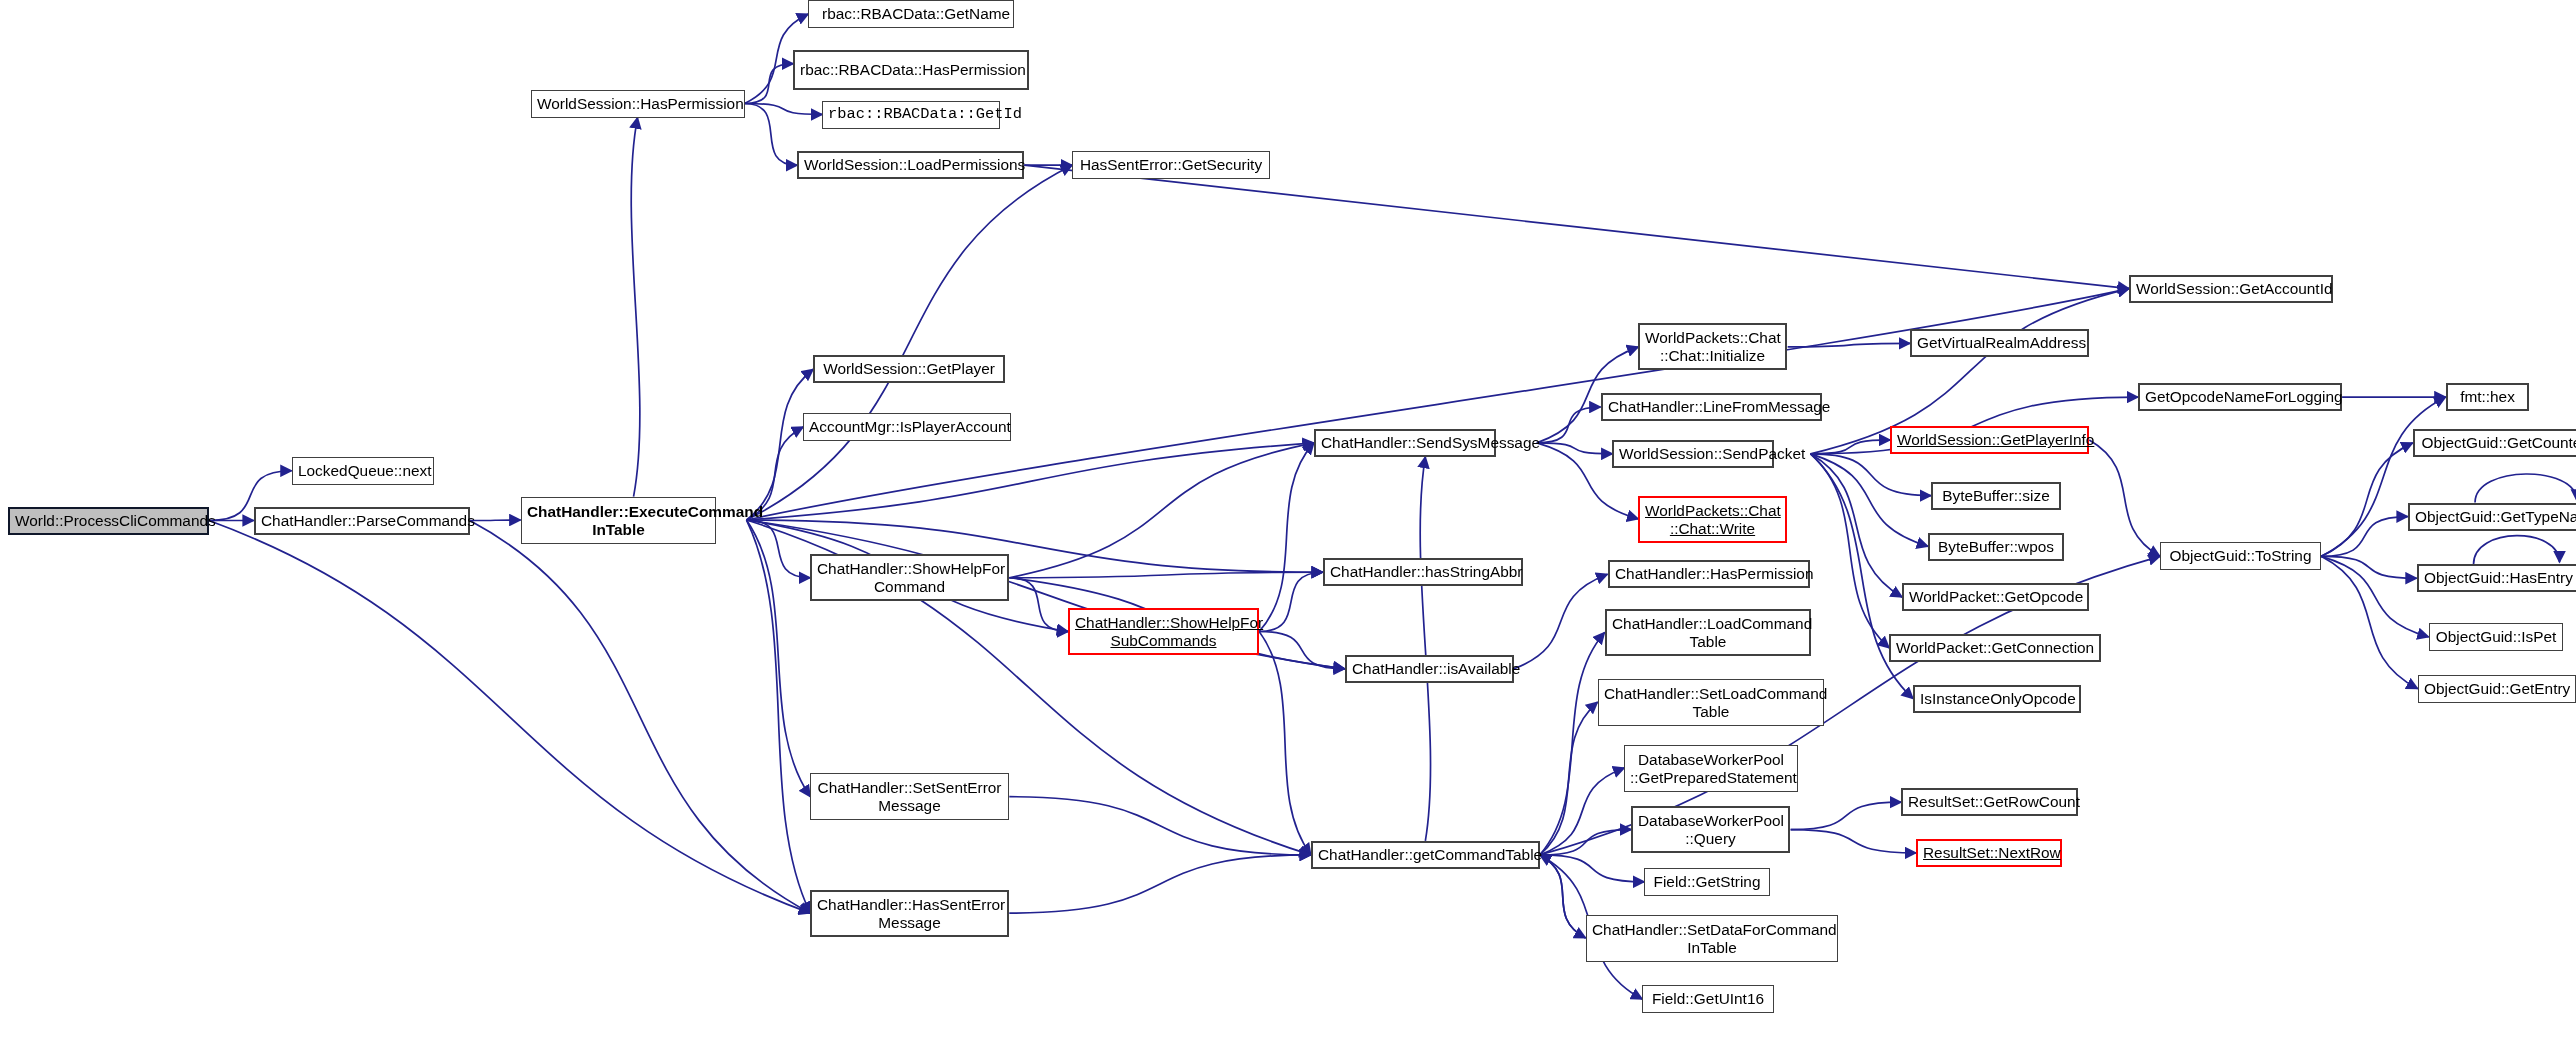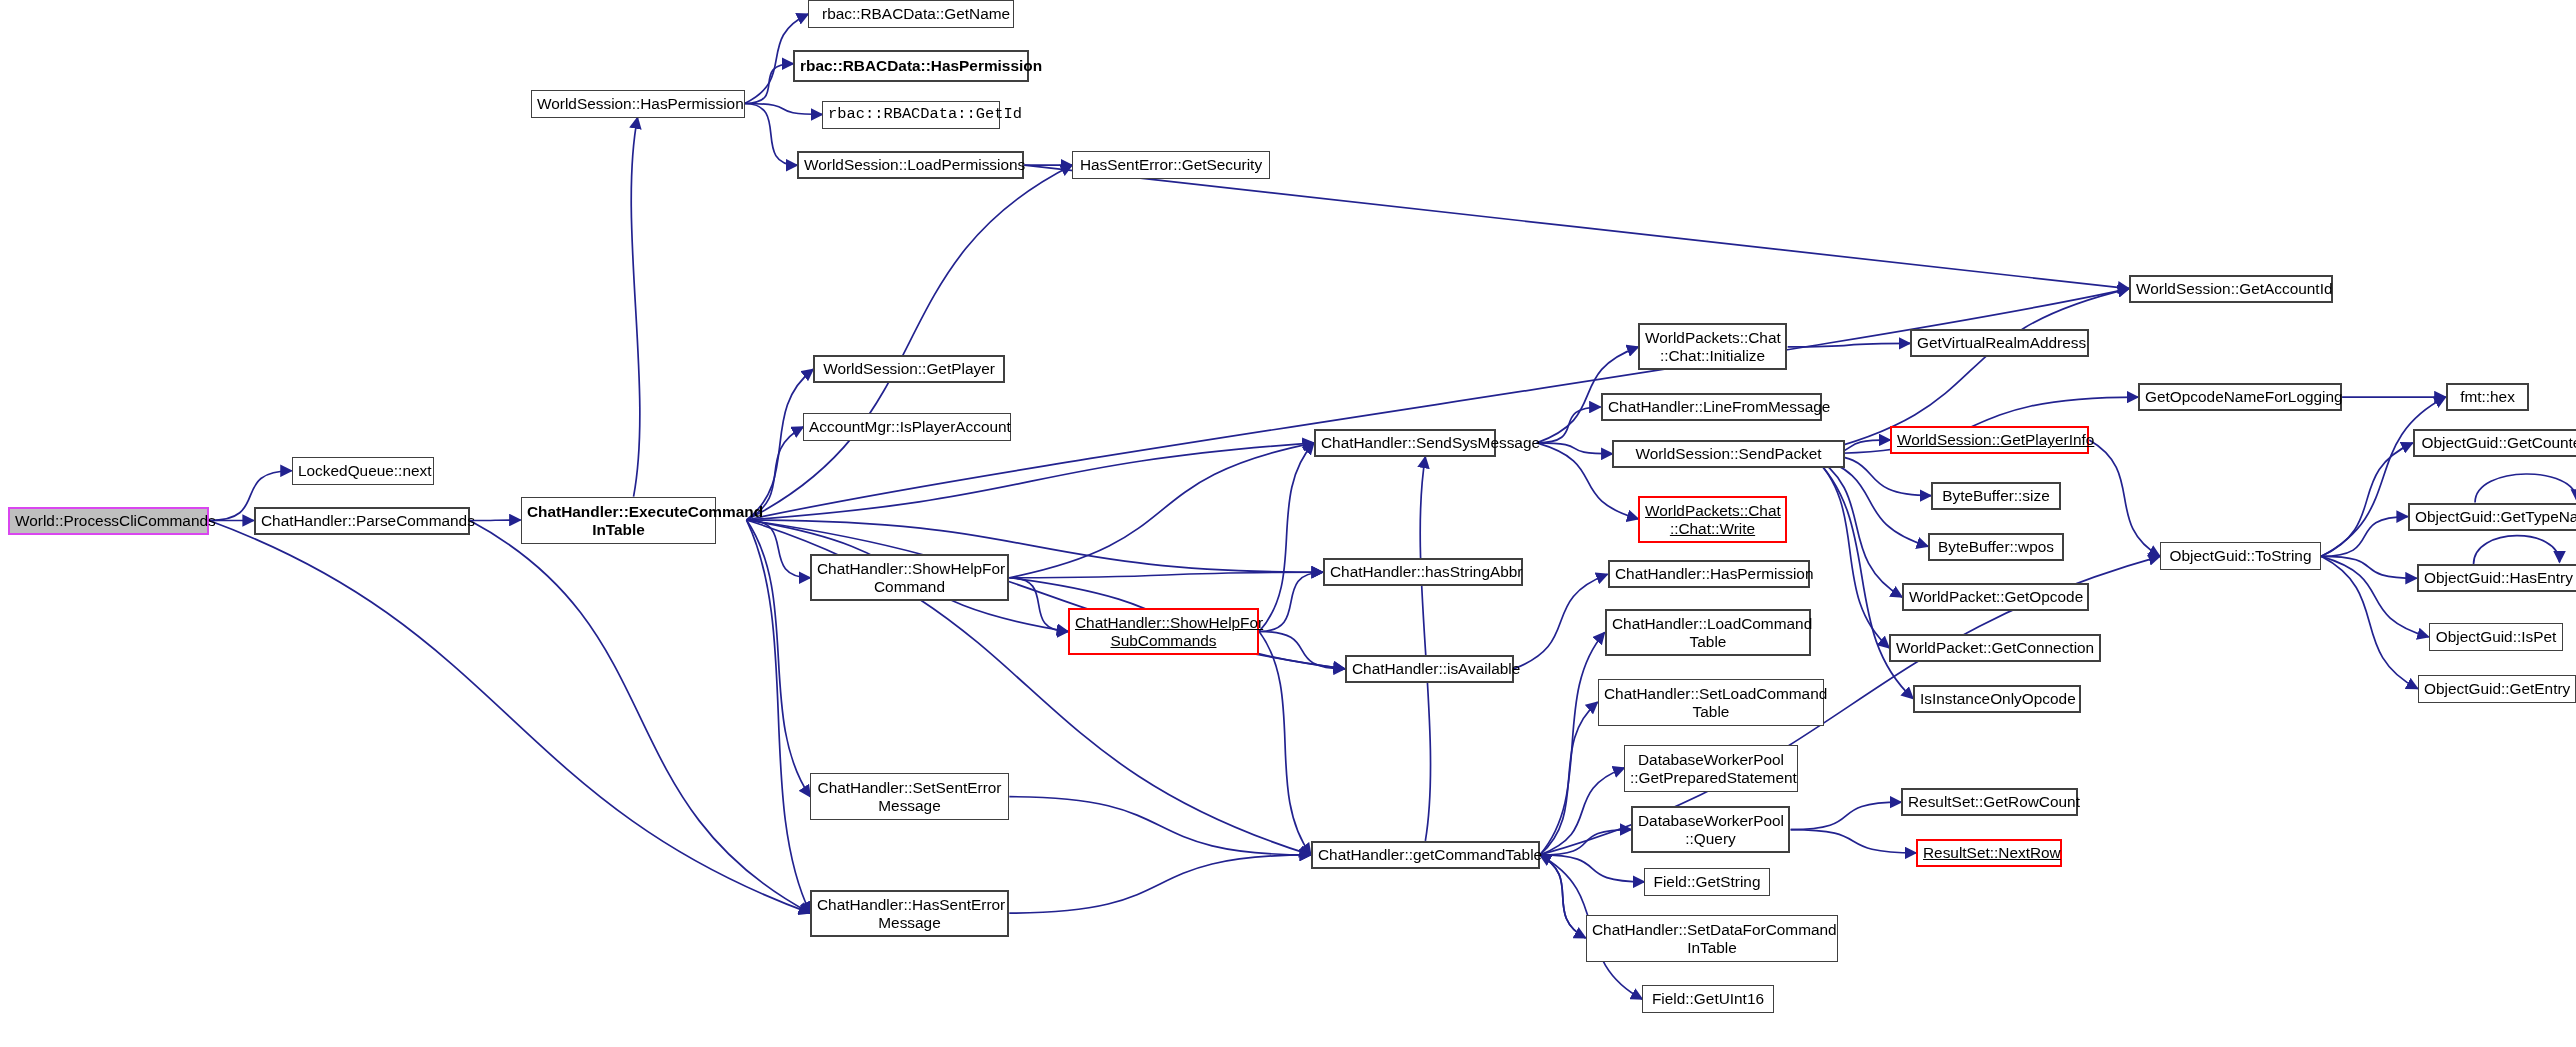--- a/index.html
+++ b/index.html
@@ -8,21 +8,21 @@
           font-family:"Liberation Sans","DejaVu Sans",sans-serif;overflow:hidden;}
   svg#edges{position:absolute;left:0;top:0;width:2576px;height:1047px;}
   .node{position:absolute;box-sizing:border-box;background:#ffffff;
         border:1px solid #000000;display:flex;align-items:center;
         justify-content:center;text-align:center;line-height:1.12;
         font-size:15.4px;color:#000000;white-space:pre-line;
         padding:1px 5px;}
   .node.thick{border:2px solid #404040;}
   .node.thin{border:1px solid #404040;}
   .node.red{border:2px solid #ff0000;text-decoration:underline;}
-  .node.root{background:#bfbfbf;border:2px solid #d946ef;}
+  .node.root{background:#bfbfbf;border:2px solid #0f172a;}
   .node span{display:block;width:100%;}
 </style>
 </head>
 <body>
 
 <div id="canvas">
   <svg id="edges" viewBox="0 0 2588 1052" preserveAspectRatio="none">
     <defs>
       <marker id="arrow" viewBox="0 0 10 10" refX="9" refY="5" markerWidth="7.5" markerHeight="7.5" orient="auto-start-reverse">
         <path d="M 0 0 L 10 5 L 0 10 z" fill="#22228f"></path>
@@ -102,33 +102,33 @@
       </g>
   </svg>
   <div id="node-layer">
       <div class="node root" style="left: 8px; top: 507px; width: 201px; height: 28px;"><span>World::ProcessCliCommands</span></div>
       <div class="node thick" style="left: 254px; top: 507px; width: 216px; height: 28px;"><span>ChatHandler::ParseCommands</span></div>
       <div class="node thin" style="left: 292px; top: 457px; width: 142px; height: 28px;"><span>LockedQueue::next</span></div>
       <div class="node thin" style="left: 521px; top: 497px; width: 195px; height: 47px; font-weight: bold;"><span>ChatHandler::ExecuteCommand
 InTable</span></div>
       <div class="node thin" style="left: 531px; top: 90px; width: 214px; height: 28px;"><span>WorldSession::HasPermission</span></div>
       <div class="node thin" style="left: 808px; top: 0px; width: 206px; height: 28px; padding-left: 13px;"><span>rbac::RBACData::GetName</span></div>
-      <div class="node thick" style="left: 793px; top: 50px; width: 236px; height: 32px; font-weight: bold;"><span>rbac::RBACData::HasPermission</span></div>
+      <div class="node thick" style="left: 793px; top: 50px; width: 236px; height: 40px;"><span>rbac::RBACData::HasPermission</span></div>
       <div class="node thin" style="left: 822px; top: 101px; width: 178px; height: 28px; font-family: Liberation Mono, monospace;"><span>rbac::RBACData::GetId</span></div>
       <div class="node thick" style="left: 797px; top: 151px; width: 227px; height: 28px;"><span>WorldSession::LoadPermissions</span></div>
       <div class="node thin" style="left: 1072px; top: 151px; width: 198px; height: 28px;"><span>HasSentError::GetSecurity</span></div>
       <div class="node thick" style="left: 2129px; top: 275px; width: 204px; height: 28px; align-items: center;"><span>WorldSession::GetAccountId</span></div>
       <div class="node thick" style="left: 813px; top: 355px; width: 192px; height: 28px;"><span>WorldSession::GetPlayer</span></div>
       <div class="node thin" style="left: 803px; top: 413px; width: 208px; height: 28px;"><span>AccountMgr::IsPlayerAccount</span></div>
       <div class="node thick" style="left: 1314px; top: 429px; width: 182px; height: 28px;"><span>ChatHandler::SendSysMessage</span></div>
       <div class="node thick" style="left: 1638px; top: 323px; width: 149px; height: 47px;"><span>WorldPackets::Chat
 ::Chat::Initialize</span></div>
       <div class="node thick" style="left: 1910px; top: 329px; width: 179px; height: 28px;"><span>GetVirtualRealmAddress</span></div>
       <div class="node thick" style="left: 1601px; top: 393px; width: 221px; height: 28px;"><span>ChatHandler::LineFromMessage</span></div>
-      <div class="node thick" style="left: 1612px; top: 440px; width: 233px; height: 28px;"><span>WorldSession::SendPacket</span></div>
+      <div class="node thick" style="left: 1612px; top: 440px; width: 162px; height: 28px;"><span>WorldSession::SendPacket</span></div>
       <div class="node red" style="left: 1638px; top: 496px; width: 149px; height: 47px;"><span>WorldPackets::Chat
 ::Chat::Write</span></div>
       <div class="node red" style="left: 1890px; top: 426px; width: 199px; height: 28px;"><span>WorldSession::GetPlayerInfo</span></div>
       <div class="node thick" style="left: 1931px; top: 482px; width: 130px; height: 28px;"><span>ByteBuffer::size</span></div>
       <div class="node thick" style="left: 1928px; top: 533px; width: 136px; height: 28px;"><span>ByteBuffer::wpos</span></div>
       <div class="node thick" style="left: 1902px; top: 583px; width: 187px; height: 28px;"><span>WorldPacket::GetOpcode</span></div>
       <div class="node thick" style="left: 1889px; top: 634px; width: 212px; height: 28px;"><span>WorldPacket::GetConnection</span></div>
       <div class="node thick" style="left: 1913px; top: 685px; width: 168px; height: 28px;"><span>IsInstanceOnlyOpcode</span></div>
       <div class="node thick" style="left: 2138px; top: 383px; width: 204px; height: 28px;"><span>GetOpcodeNameForLogging</span></div>
       <div class="node thick" style="left: 2446px; top: 383px; width: 83px; height: 28px;"><span>fmt::hex</span></div>

